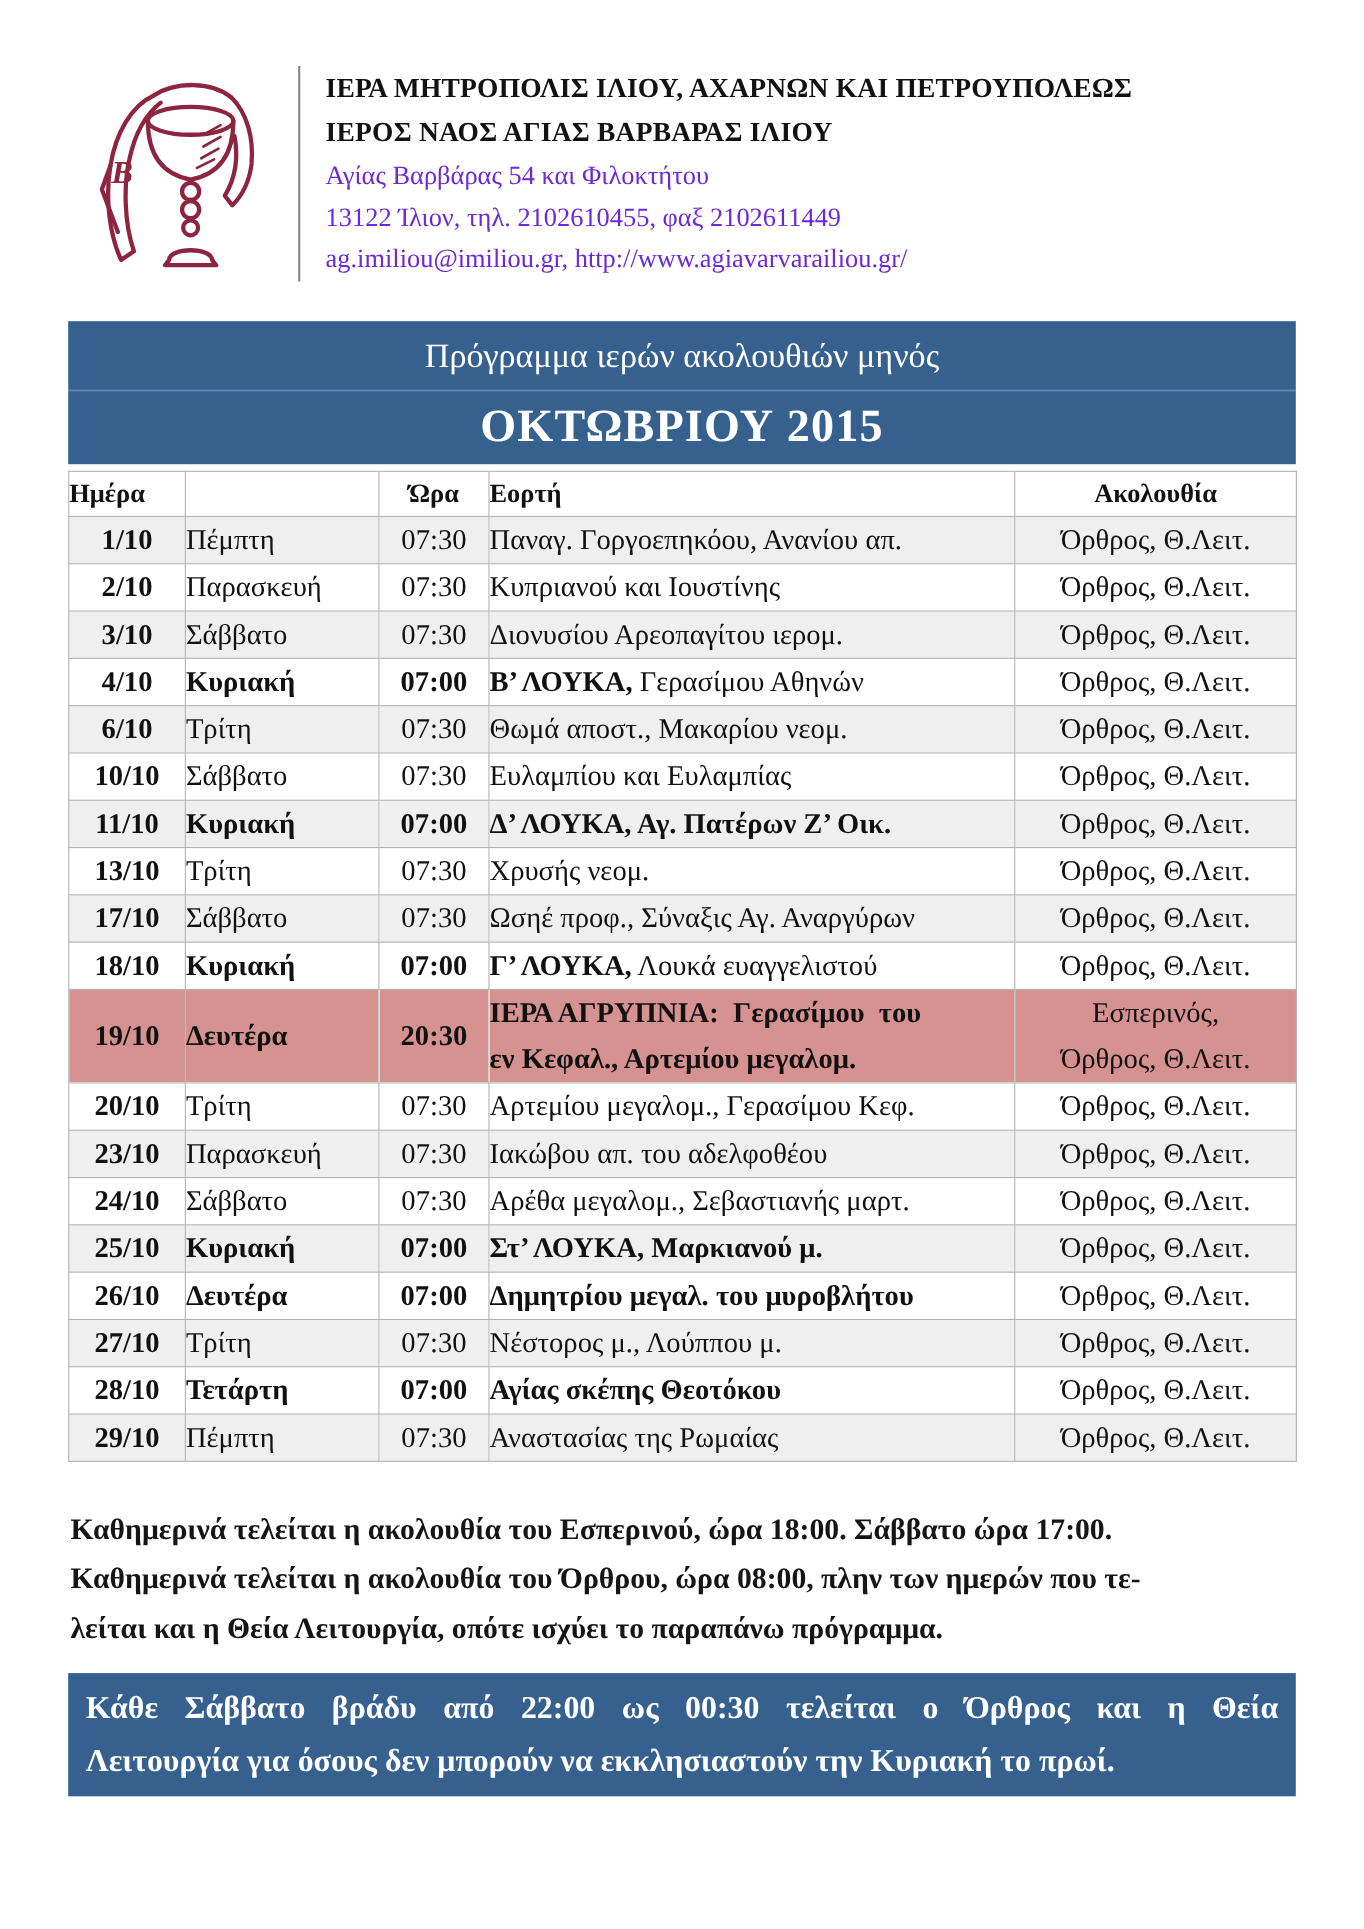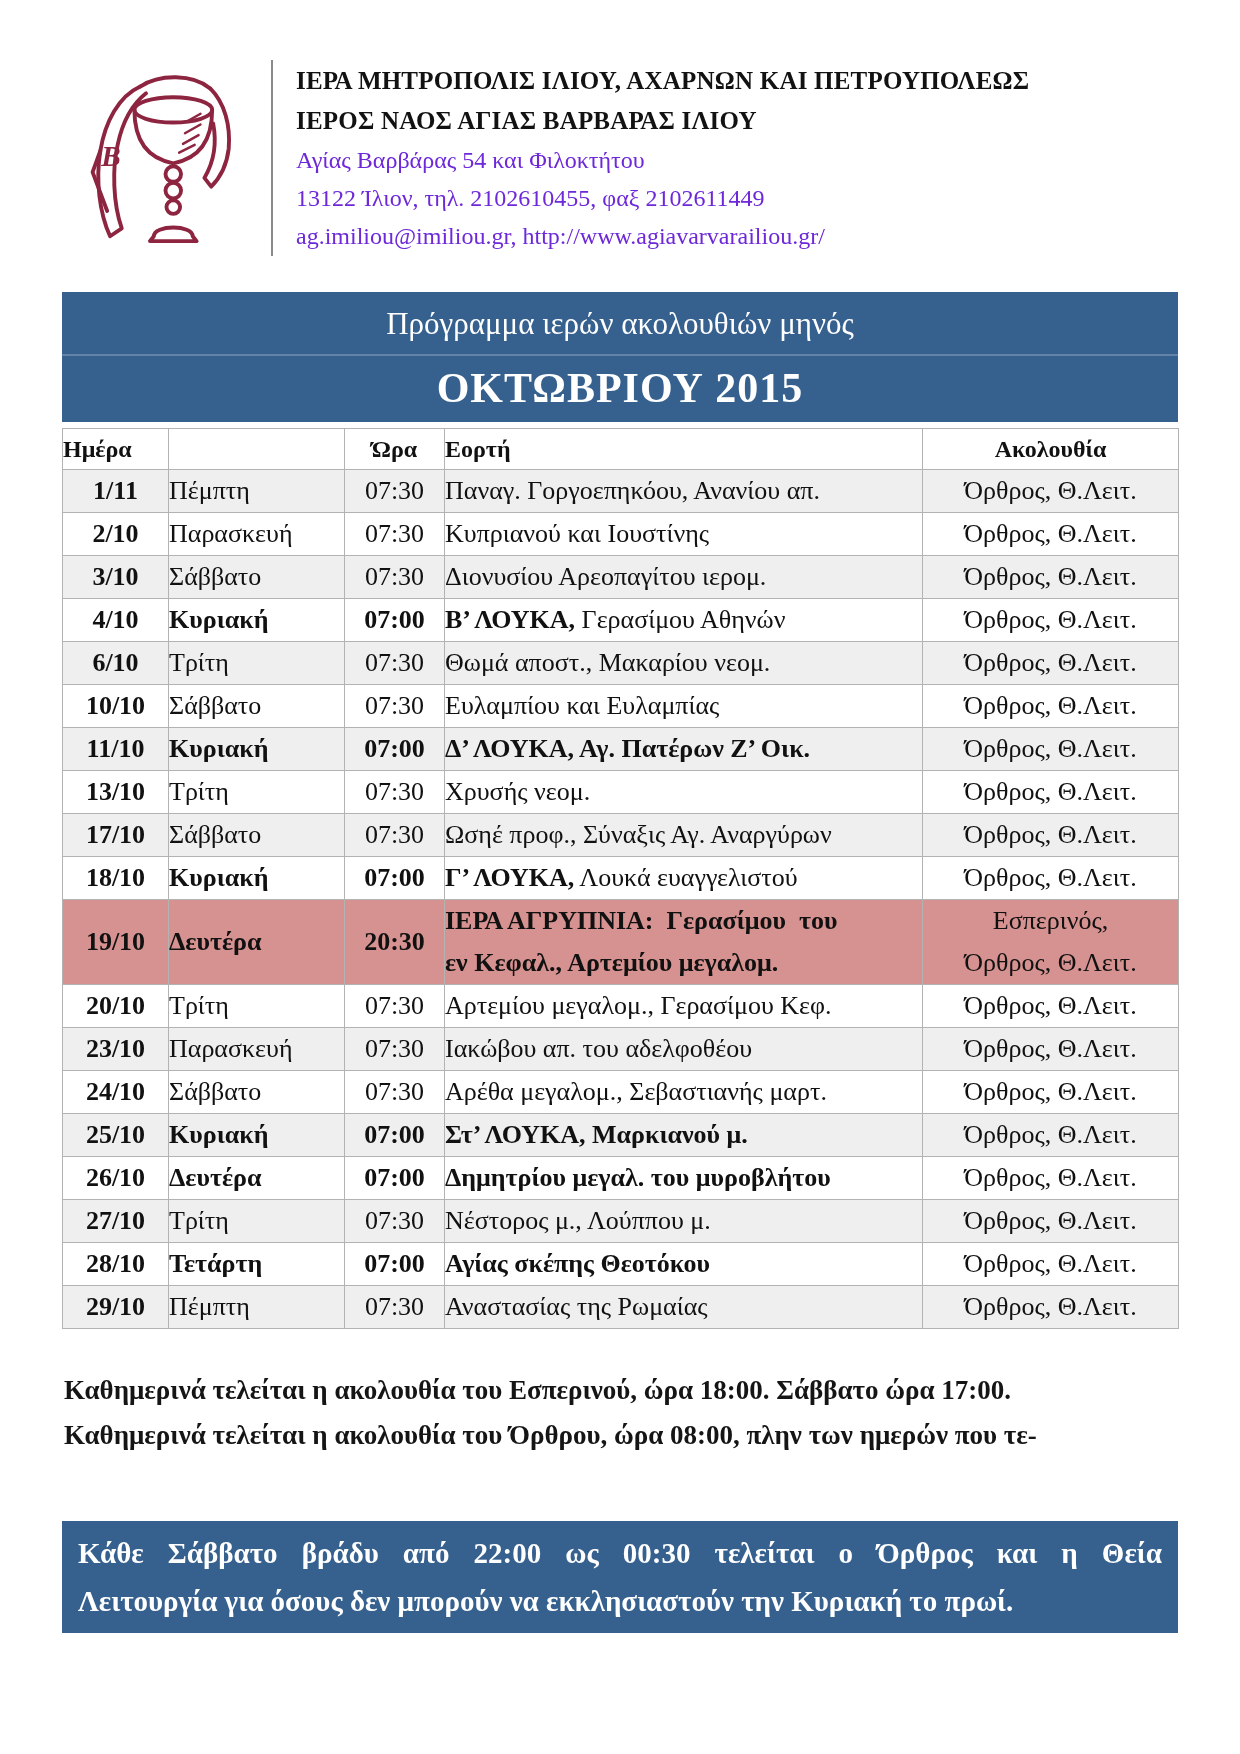--- a/index.html
+++ b/index.html
@@ -112,21 +112,21 @@
       <tr>
         <th class="h-date">Ημέρα</th>
         <th class="h-day"></th>
         <th class="h-time">Ώρα</th>
         <th class="h-feast">Εορτή</th>
         <th class="h-serv">Ακολουθία</th>
       </tr>
     </thead>
     <tbody>
         <tr class="shade ">
-          <td class="c-date">1/11</td>
+          <td class="c-date">1/10</td>
           <td class="c-day">Πέμπτη</td>
           <td class="c-time">07:30</td>
           <td class="c-feast"><div class="feast-line"><span>Παναγ. Γοργοεπηκόου, Ανανίου απ.</span></div></td>
           <td class="c-serv">
             <div class="serv-line">Όρθρος, Θ.Λειτ.</div>
           </td>
         </tr>
         <tr class="">
           <td class="c-date">2/10</td>
           <td class="c-day">Παρασκευή</td>
@@ -289,20 +289,21 @@
           <td class="c-serv">
             <div class="serv-line">Όρθρος, Θ.Λειτ.</div>
           </td>
         </tr>
       </tbody>
   </table>
 
   <div class="notes">
     <div>Καθημερινά τελείται η ακολουθία του Εσπερινού, ώρα 18:00. Σάββατο ώρα 17:00.</div>
     <div>Καθημερινά τελείται η ακολουθία του Όρθρου, ώρα 08:00, πλην των ημερών που τε-</div>
+    <div>λείται και η Θεία Λειτουργία, οπότε ισχύει το παραπάνω πρόγραμμα.</div>
   </div>
 
   <div class="banner-bottom">
     <div class="bline">Κάθε Σάββατο βράδυ από 22:00 ως 00:30 τελείται ο Όρθρος και η Θεία</div>
     <div class="bline">Λειτουργία για όσους δεν μπορούν να εκκλησιαστούν την Κυριακή το πρωί.</div>
   </div>
 
 </div>
 
 </body></html>

